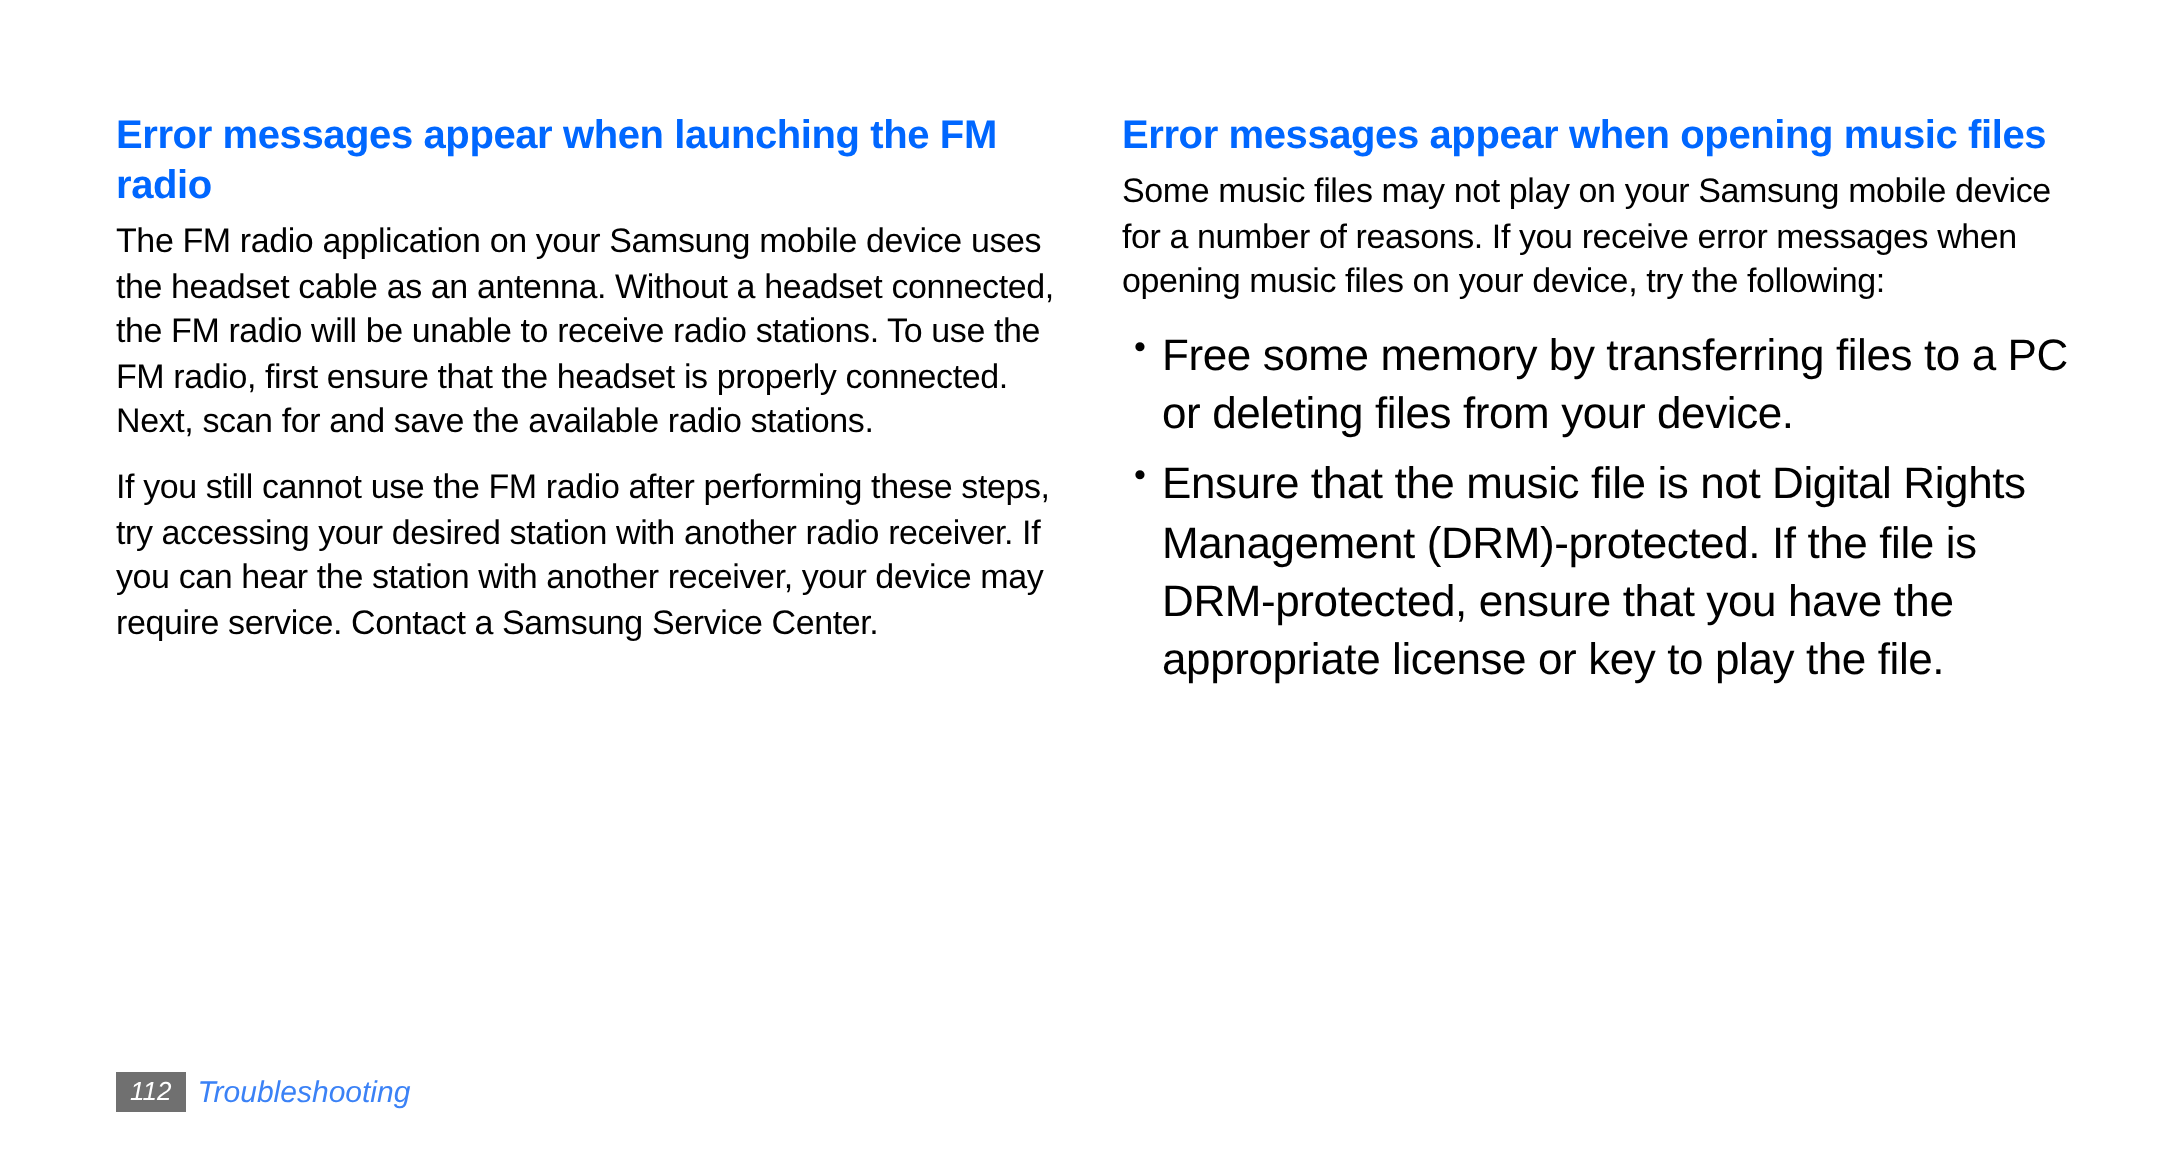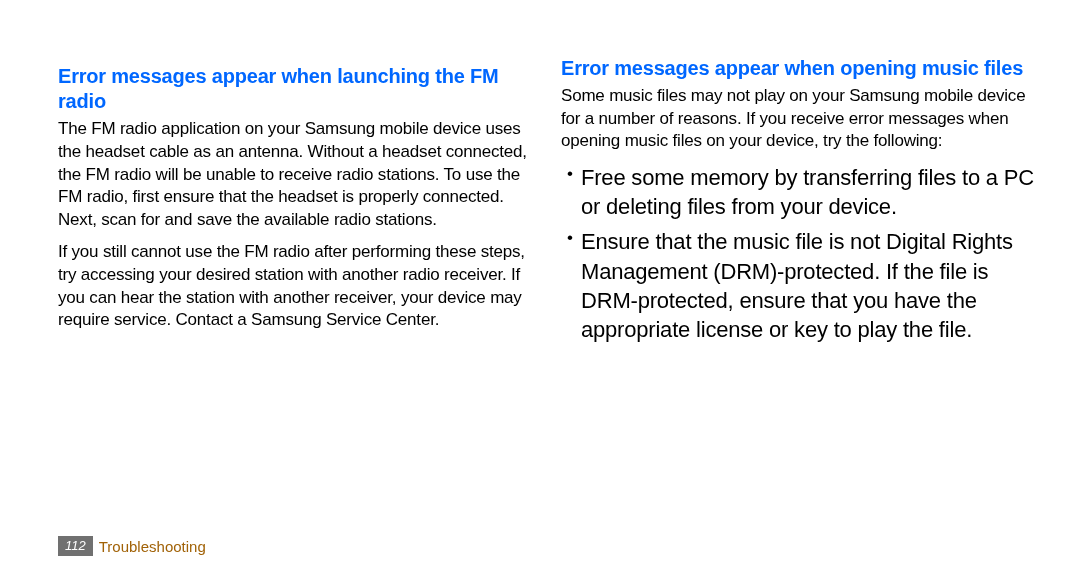--- a/index.html
+++ b/index.html
@@ -18,21 +18,20 @@
     height: 586px;
     padding: 56px 42px 30px 58px;
     display: flex;
     flex-direction: column;
     justify-content: space-between;
   }
   .columns {
     display: flex;
     flex-direction: row;
     gap: 26px;
-    align-items: center;
   }
   .col {
     flex: 1 1 0;
     min-width: 0;
   }
   .heading {
     color: #0067ff;
     font-weight: 700;
     font-size: 20px;
     line-height: 1.25;
@@ -75,22 +74,23 @@
   .pagenum-box {
     background: #707070;
     color: #ffffff;
     font-style: italic;
     font-size: 13px;
     padding: 2px 7px 2px 7px;
     margin-right: 6px;
     line-height: 1.2;
   }
   .footer-label {
+    font-style: italic;
     font-size: 15px;
-    color: #a16207;
+    color: #3b82f6;
   }
 </style>
 </head>
 <body>
 
 <div class="page">
   <div class="columns">
 
     <div class="col">
       <h2 class="heading">Error messages appear when launching the FM radio</h2>

